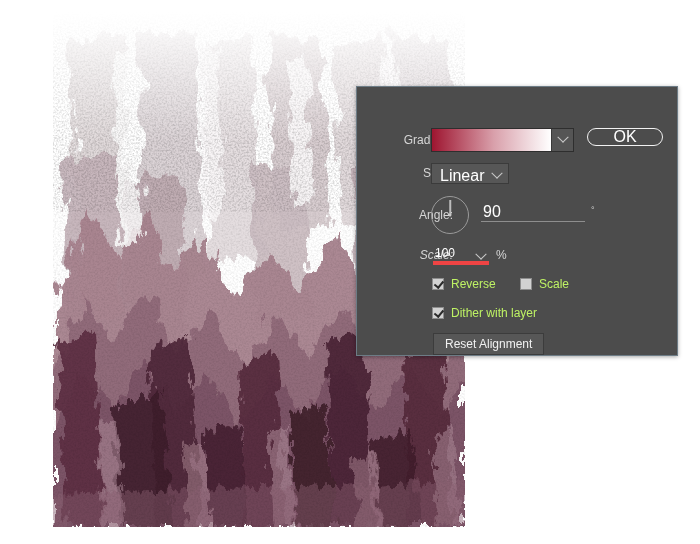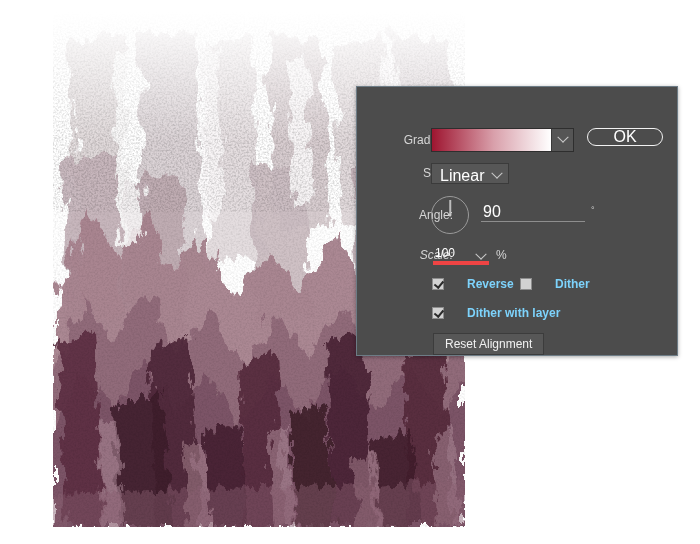--- a/index.html
+++ b/index.html
@@ -246,26 +246,25 @@
   .cbox.checked::after {
     content: "";
     position: absolute;
     left: 3px; top: 0px;
     width: 3.5px; height: 7px;
     border-right: 2px solid #2a2a2a;
     border-bottom: 2px solid #2a2a2a;
     transform: rotate(40deg);
   }
   .cblabel {
-    margin-left: 23px;
-    font-size: 12px;
-    color: #7dd3fc;
+    margin-left: 7px;
+    font-size: 12px;
+    color: #bef264;
     white-space: nowrap;
     cursor: pointer;
-    font-weight: bold;
   }
 
   
   #reset-alignment-button {
     position: absolute;
     left: 76px; top: 222px;
     height: 22px;
     padding: 0 11px;
     background: #575757;
     border: 1px solid #3c3c3c;
@@ -454,21 +453,21 @@
       <span id="scale-arrow"><span class="chev small"></span></span>
       <span id="scale-unit">%</span>
     </div>
 
     <div class="cbrow" id="reverse-checkbox-row">
       <span class="cbox checked"></span>
       <span class="cblabel">Reverse</span>
     </div>
     <div class="cbrow" id="dither-checkbox-row">
       <span class="cbox"></span>
-      <span class="cblabel">Dither</span>
+      <span class="cblabel">Scale</span>
     </div>
     <div class="cbrow" id="align-checkbox-row">
       <span class="cbox checked"></span>
       <span class="cblabel">Dither with layer</span>
     </div>
 
     <div id="reset-alignment-button">Reset Alignment</div>
 
     <div class="pill" id="ok-button">OK</div>
 

